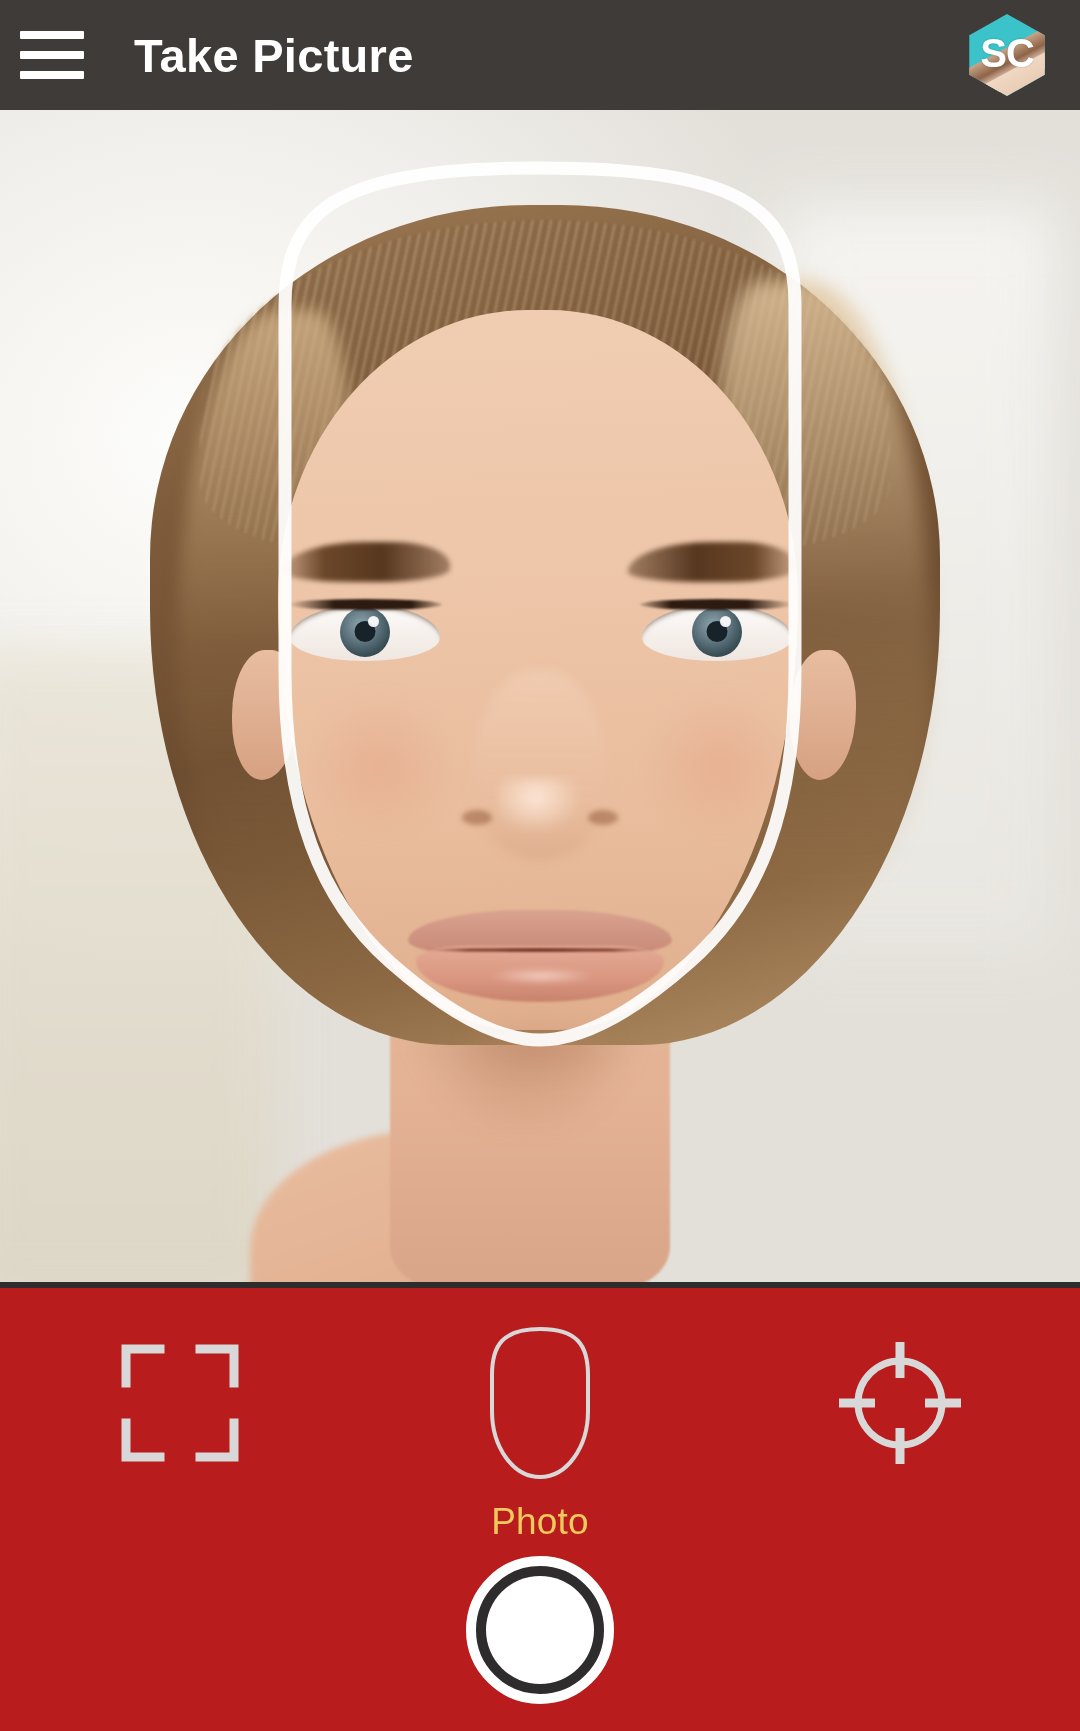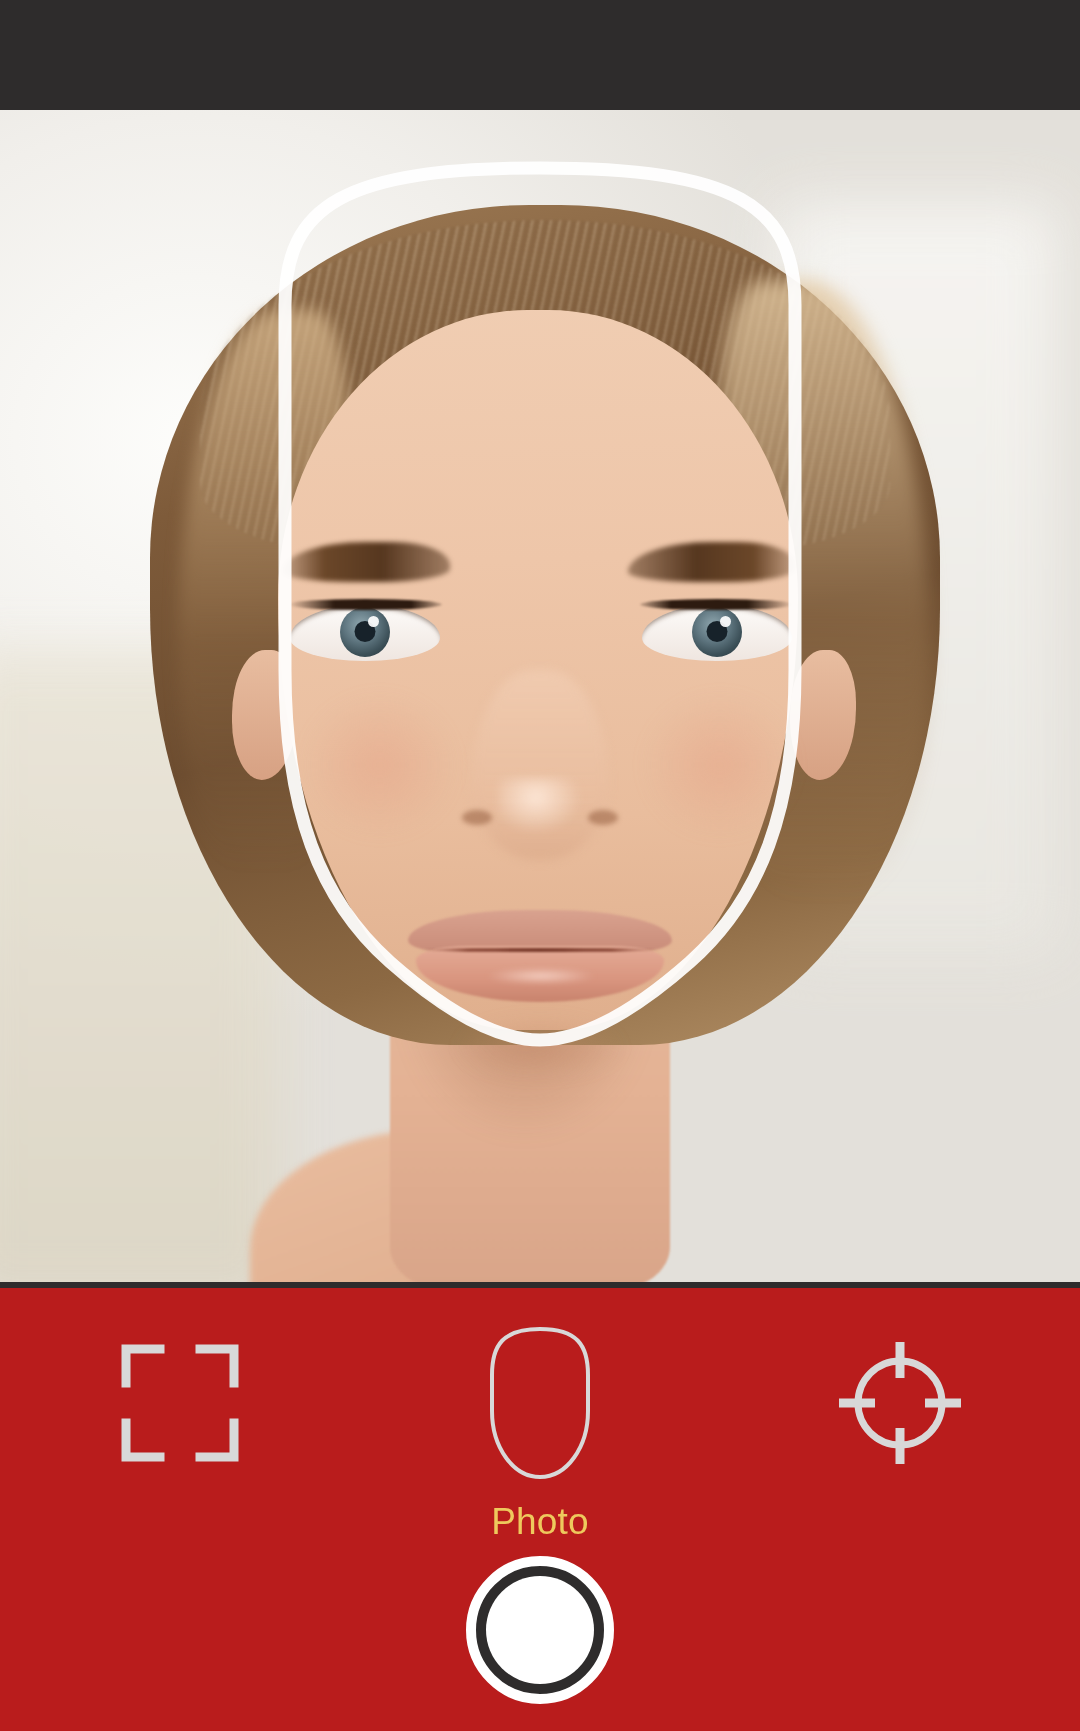--- a/index.html
+++ b/index.html
@@ -345,20 +345,36 @@
   .shutter-inner {
     width: 108px; height: 108px; border-radius: 50%;
     background: #ffffff;
   }
 </style>
 </head>
 <body>
 
 <div class="phone">
 
+  <div class="appbar">
+    <div class="hamburger">
+      <span></span>
+      <span></span>
+      <span></span>
+    </div>
+    <div class="appbar-title">Take Picture</div>
+    <div class="appbar-spacer"></div>
+    <div class="applogo">
+      <div class="hexmask">
+        <div class="band"></div>
+        <div class="band2"></div>
+      </div>
+      <div class="logo-letters">SC</div>
+    </div>
+  </div>
 
   <div class="preview">
     <div class="bg-wash"></div>
     <div class="bg-blurA"></div>
     <div class="bg-blurB"></div>
 
     <div class="portrait">
       <div class="shoulderL"></div>
       <div class="neck"></div>
       <div class="neck-shadow"></div>

